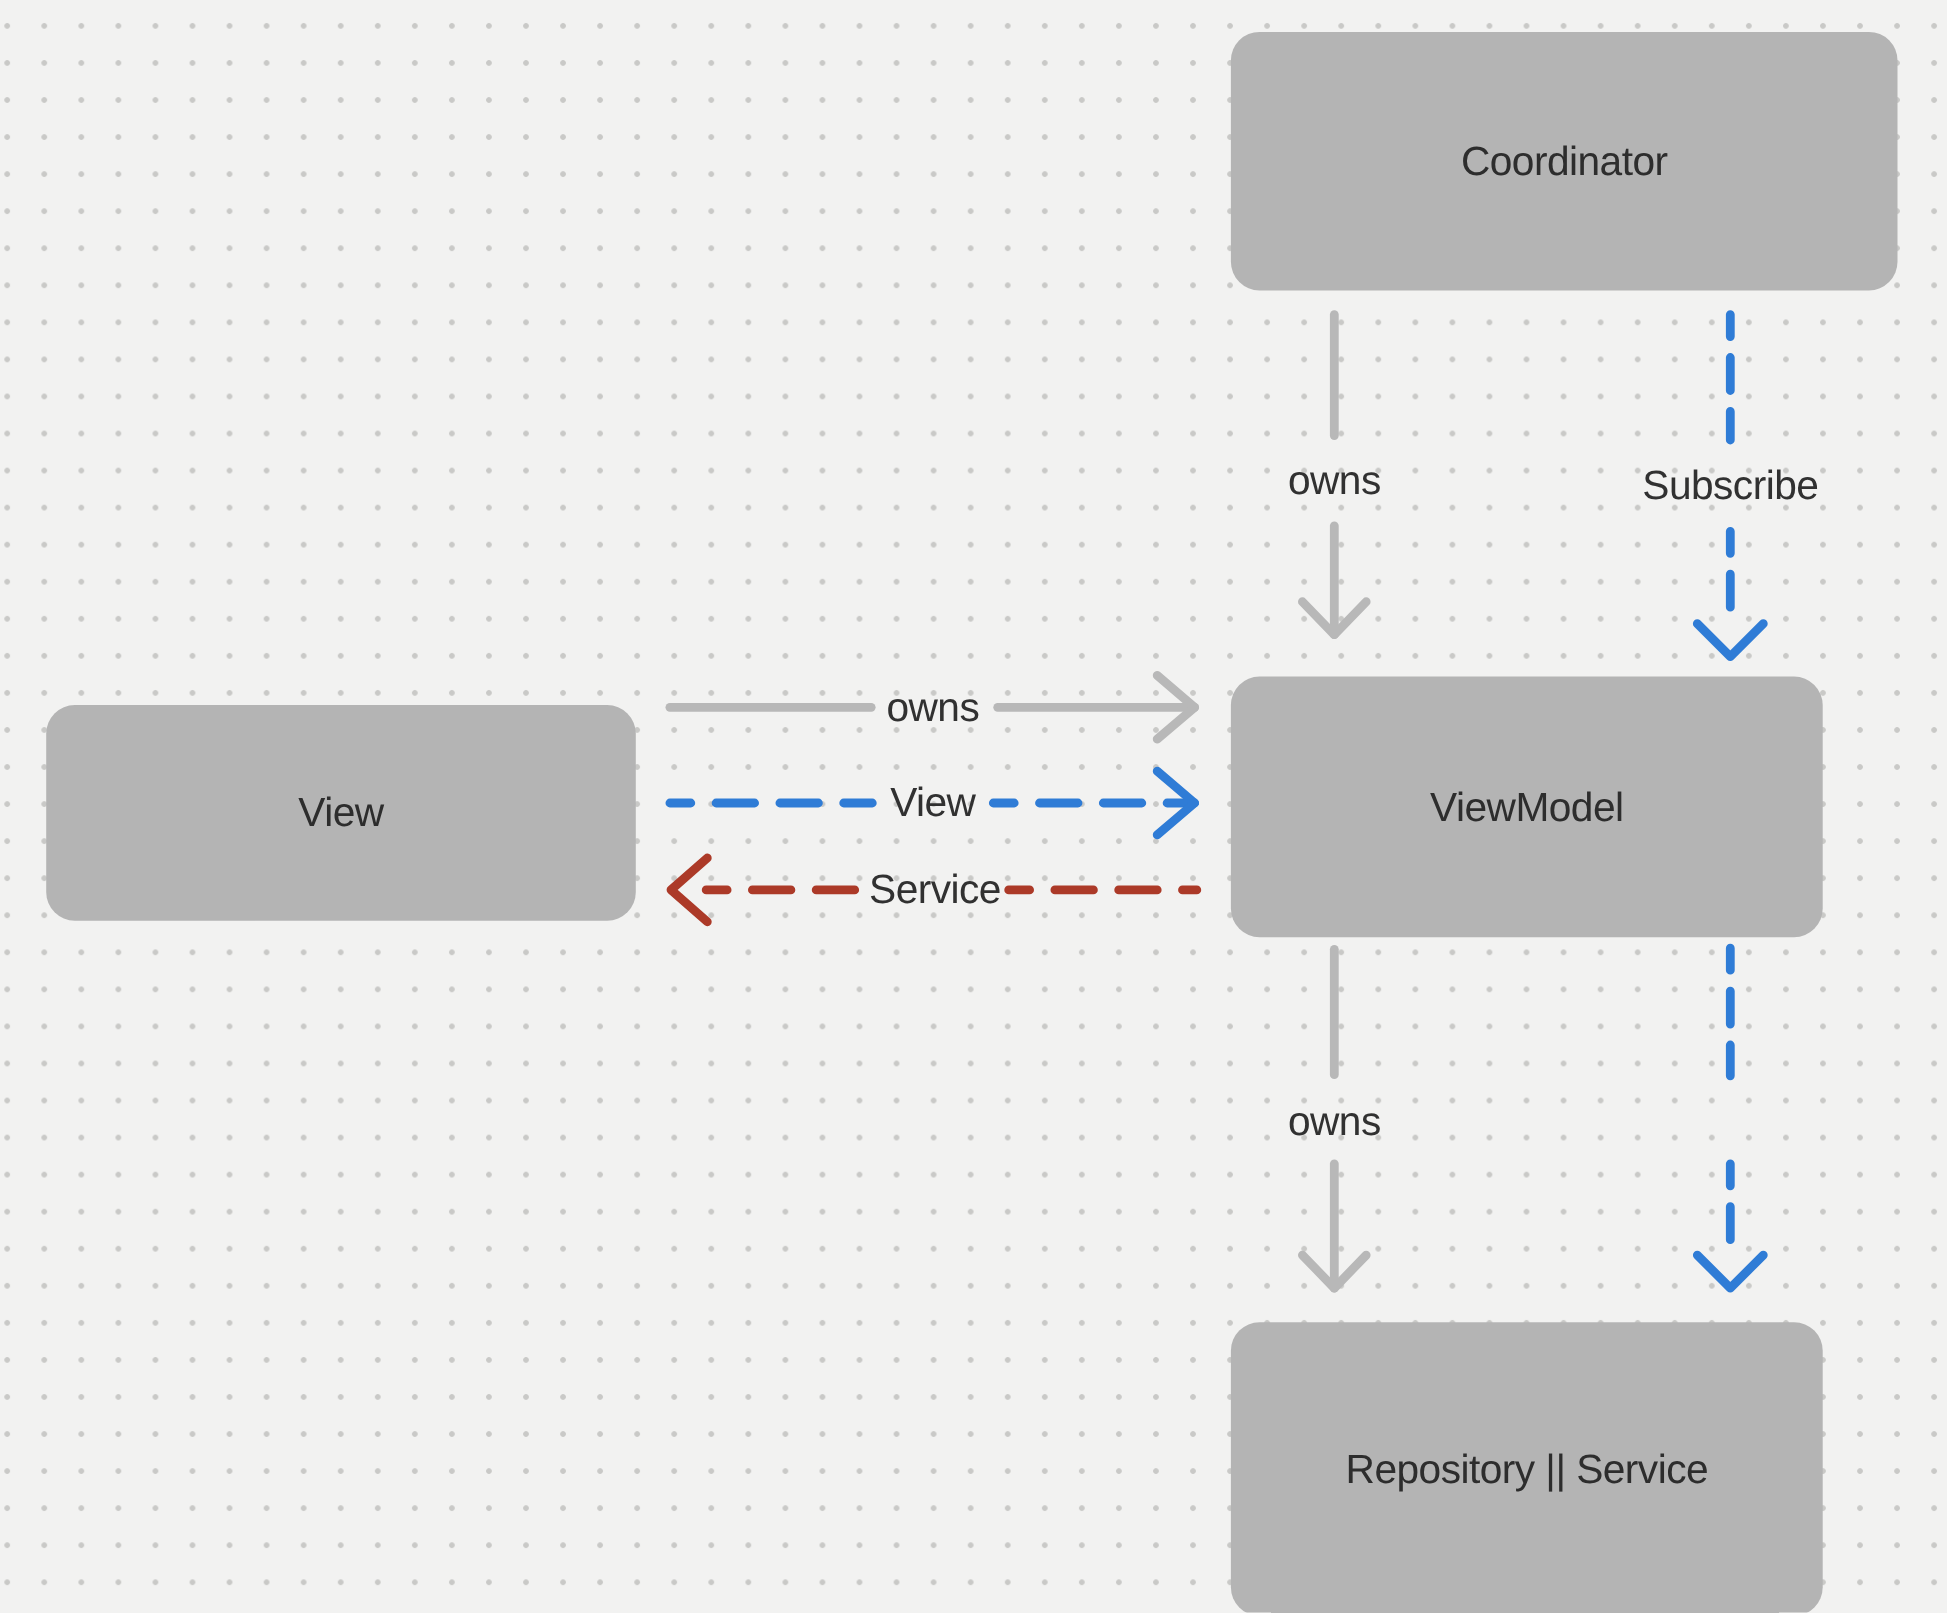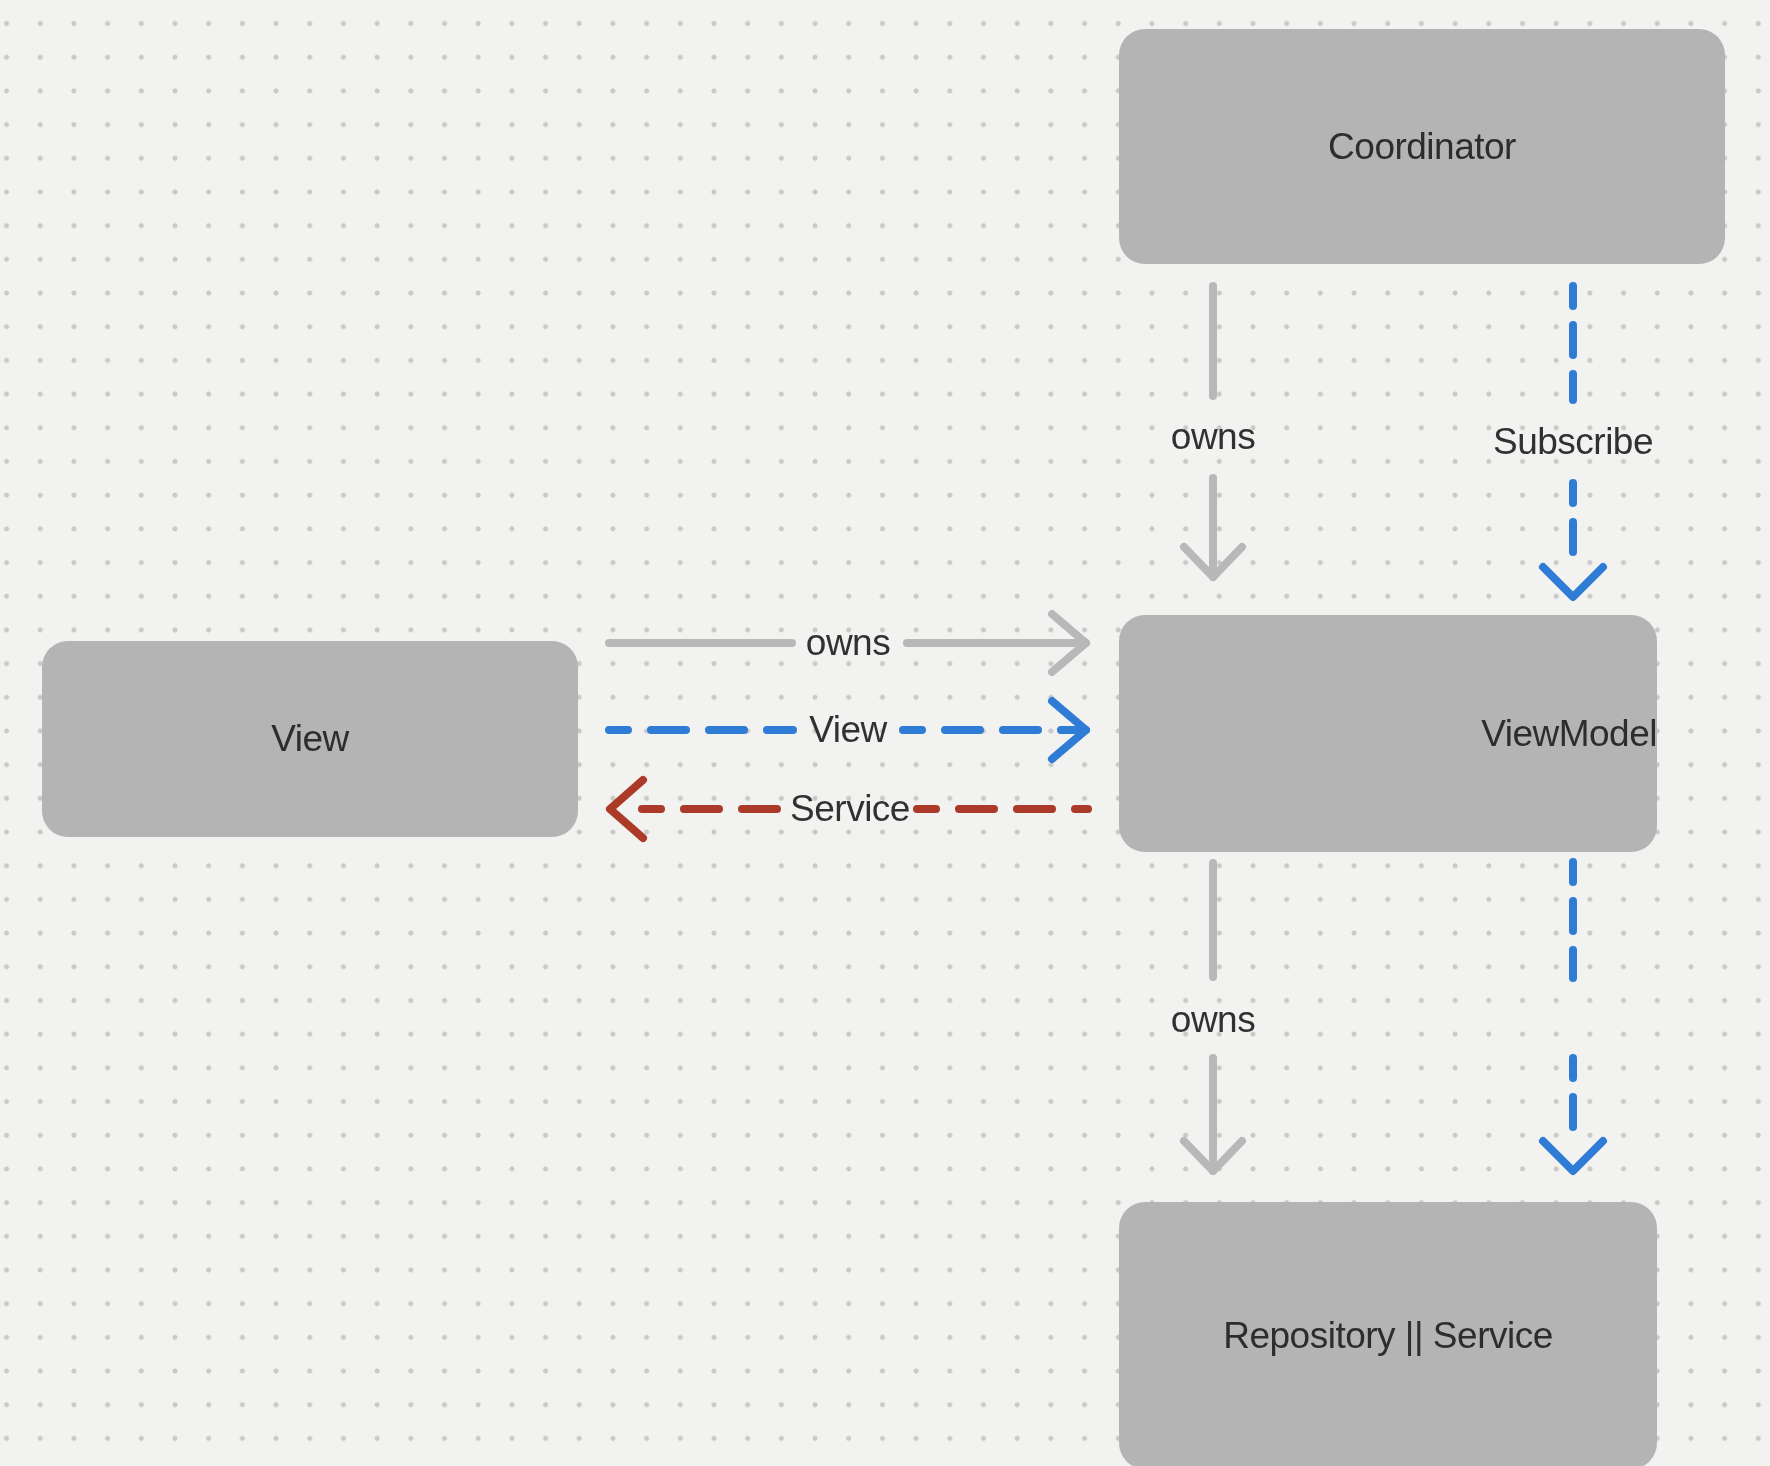--- a/index.html
+++ b/index.html
@@ -51,21 +51,21 @@
     display:flex;
     align-items:center;
     justify-content:center;
     color:var(--node-text);
     font-size:37px;
     letter-spacing:-0.5px;
     white-space:nowrap;
   }
   .node-view{left:42px;top:641px;width:536px;height:196px;}
   .node-coordinator{left:1119px;top:29px;width:606px;height:235px;}
-  .node-viewmodel{left:1119px;top:615px;width:538px;height:237px;justify-content:flex-end;}
+  .node-viewmodel{left:1119px;top:615px;width:538px;height:237px;}
   .node-repository{left:1119px;top:1202px;width:538px;height:267px;}
   .edge-label{
     position:absolute;
     transform:translate(-50%,-50%);
     color:var(--label-text);
     font-size:37px;
     letter-spacing:-0.5px;
     white-space:nowrap;
     text-align:center;
   }

